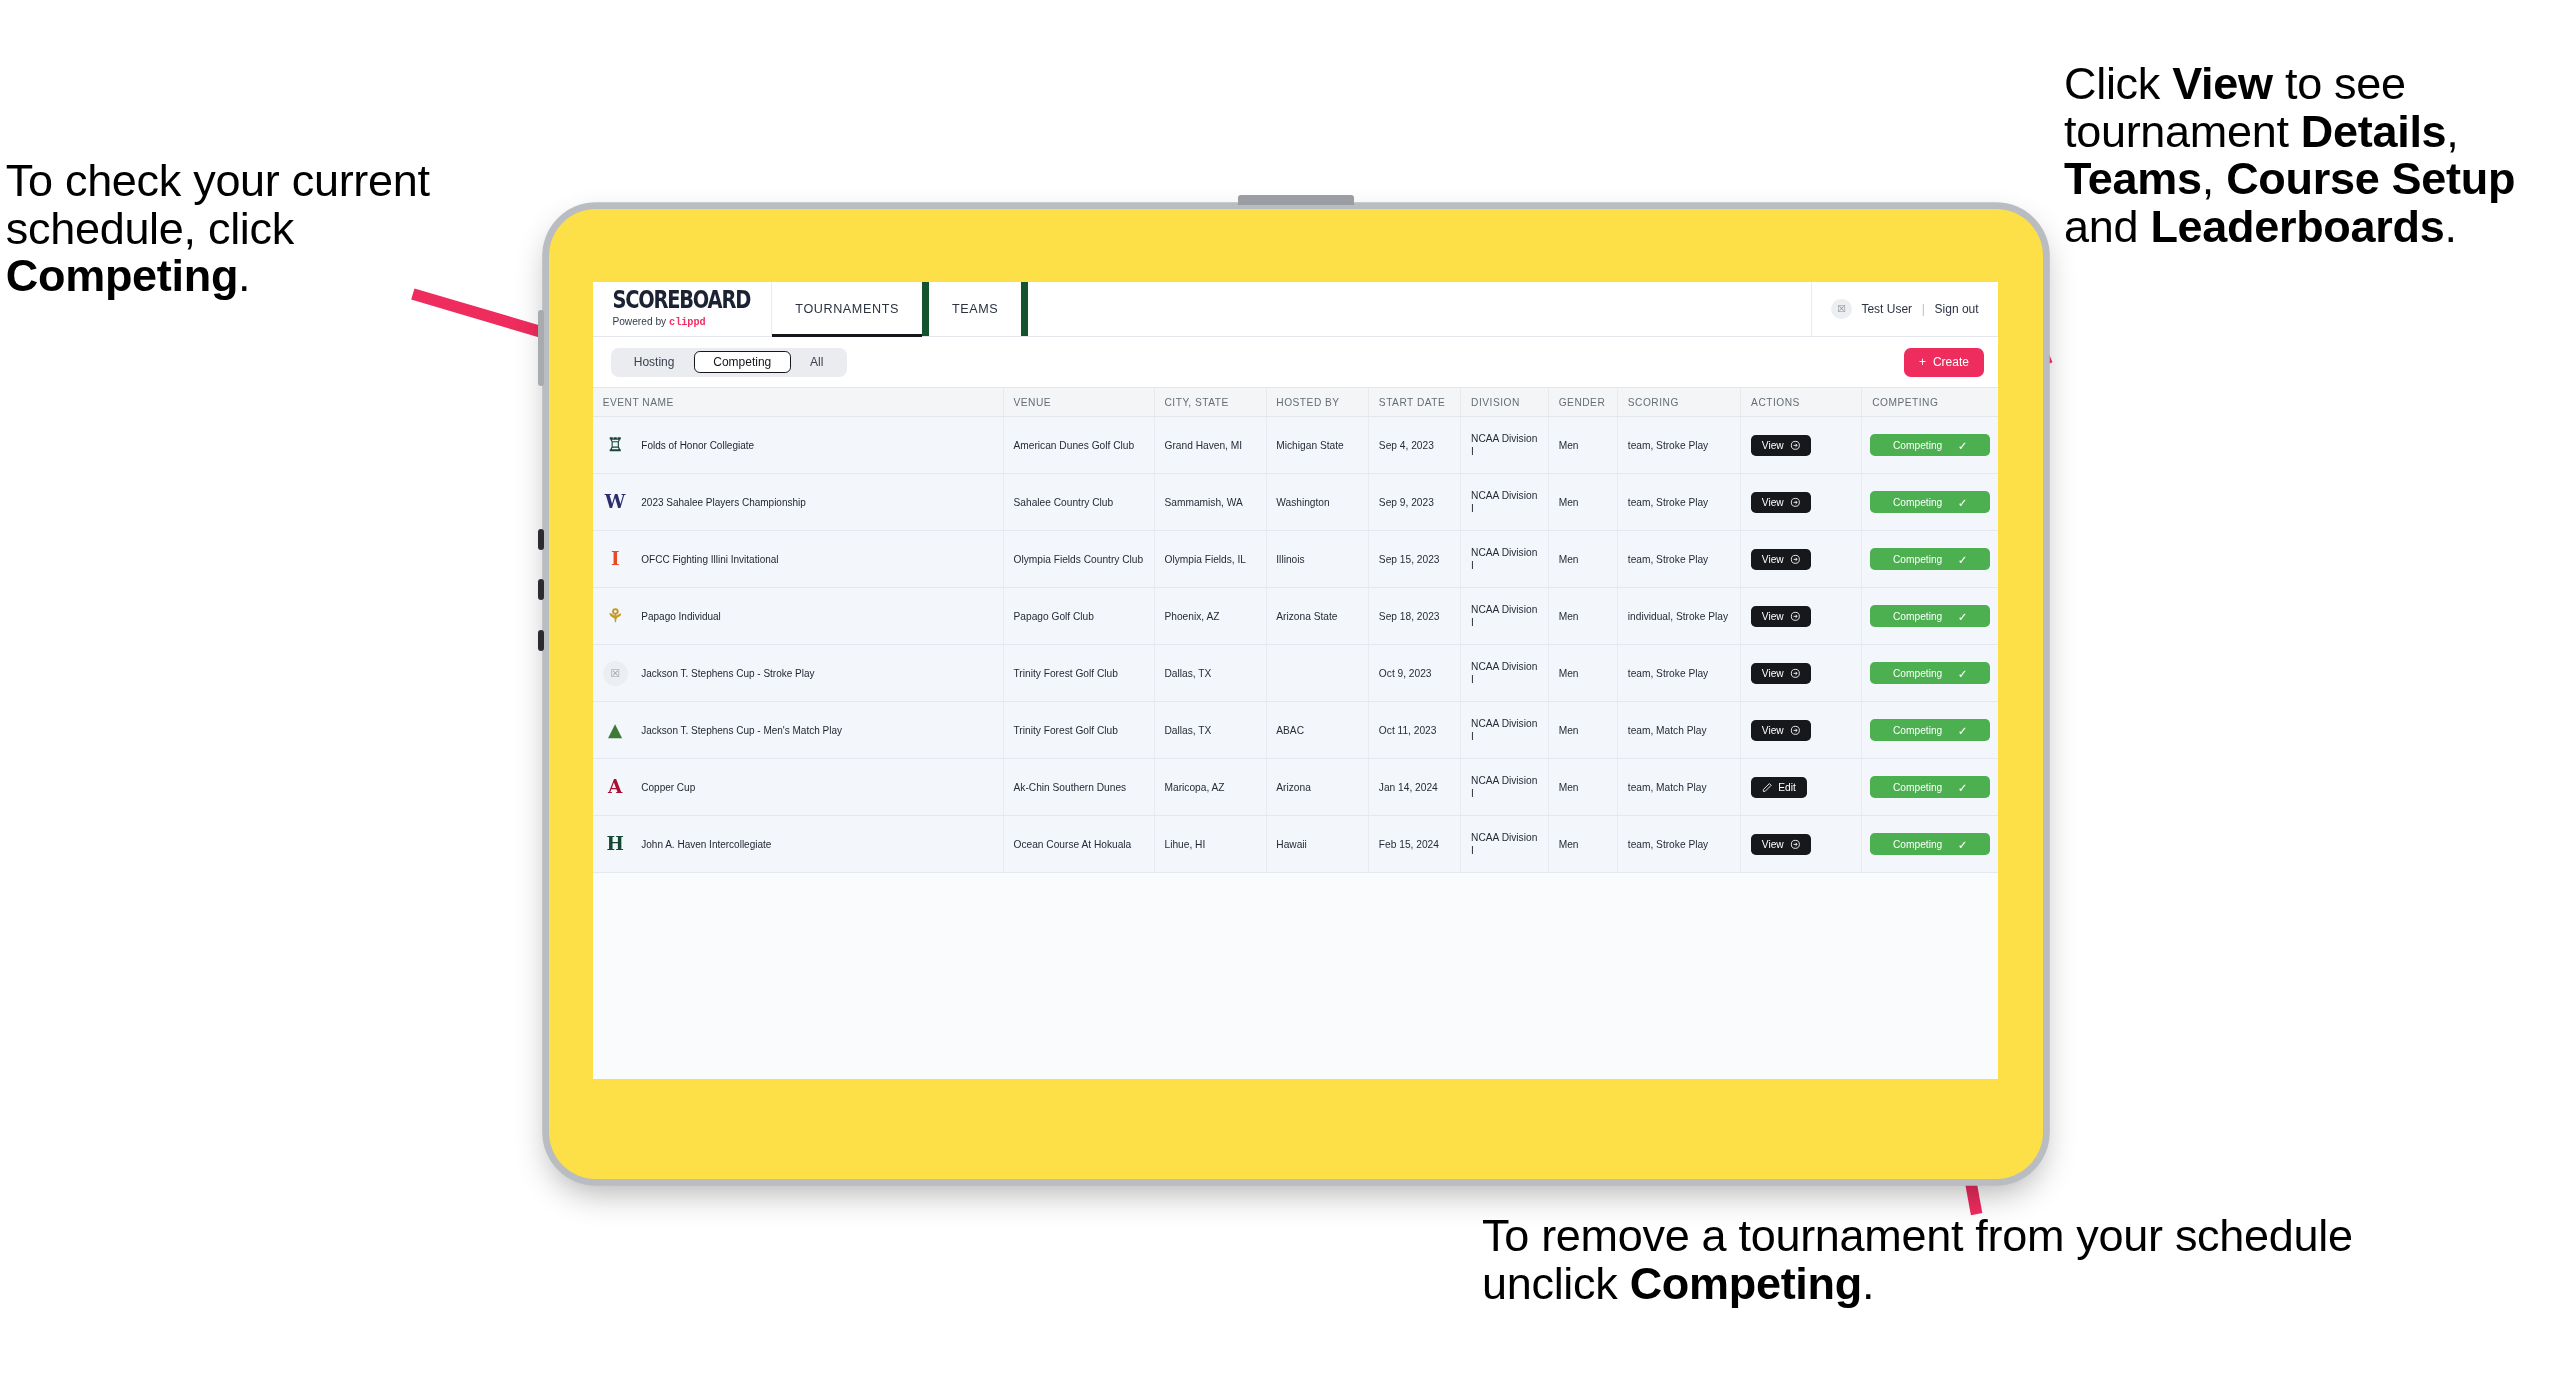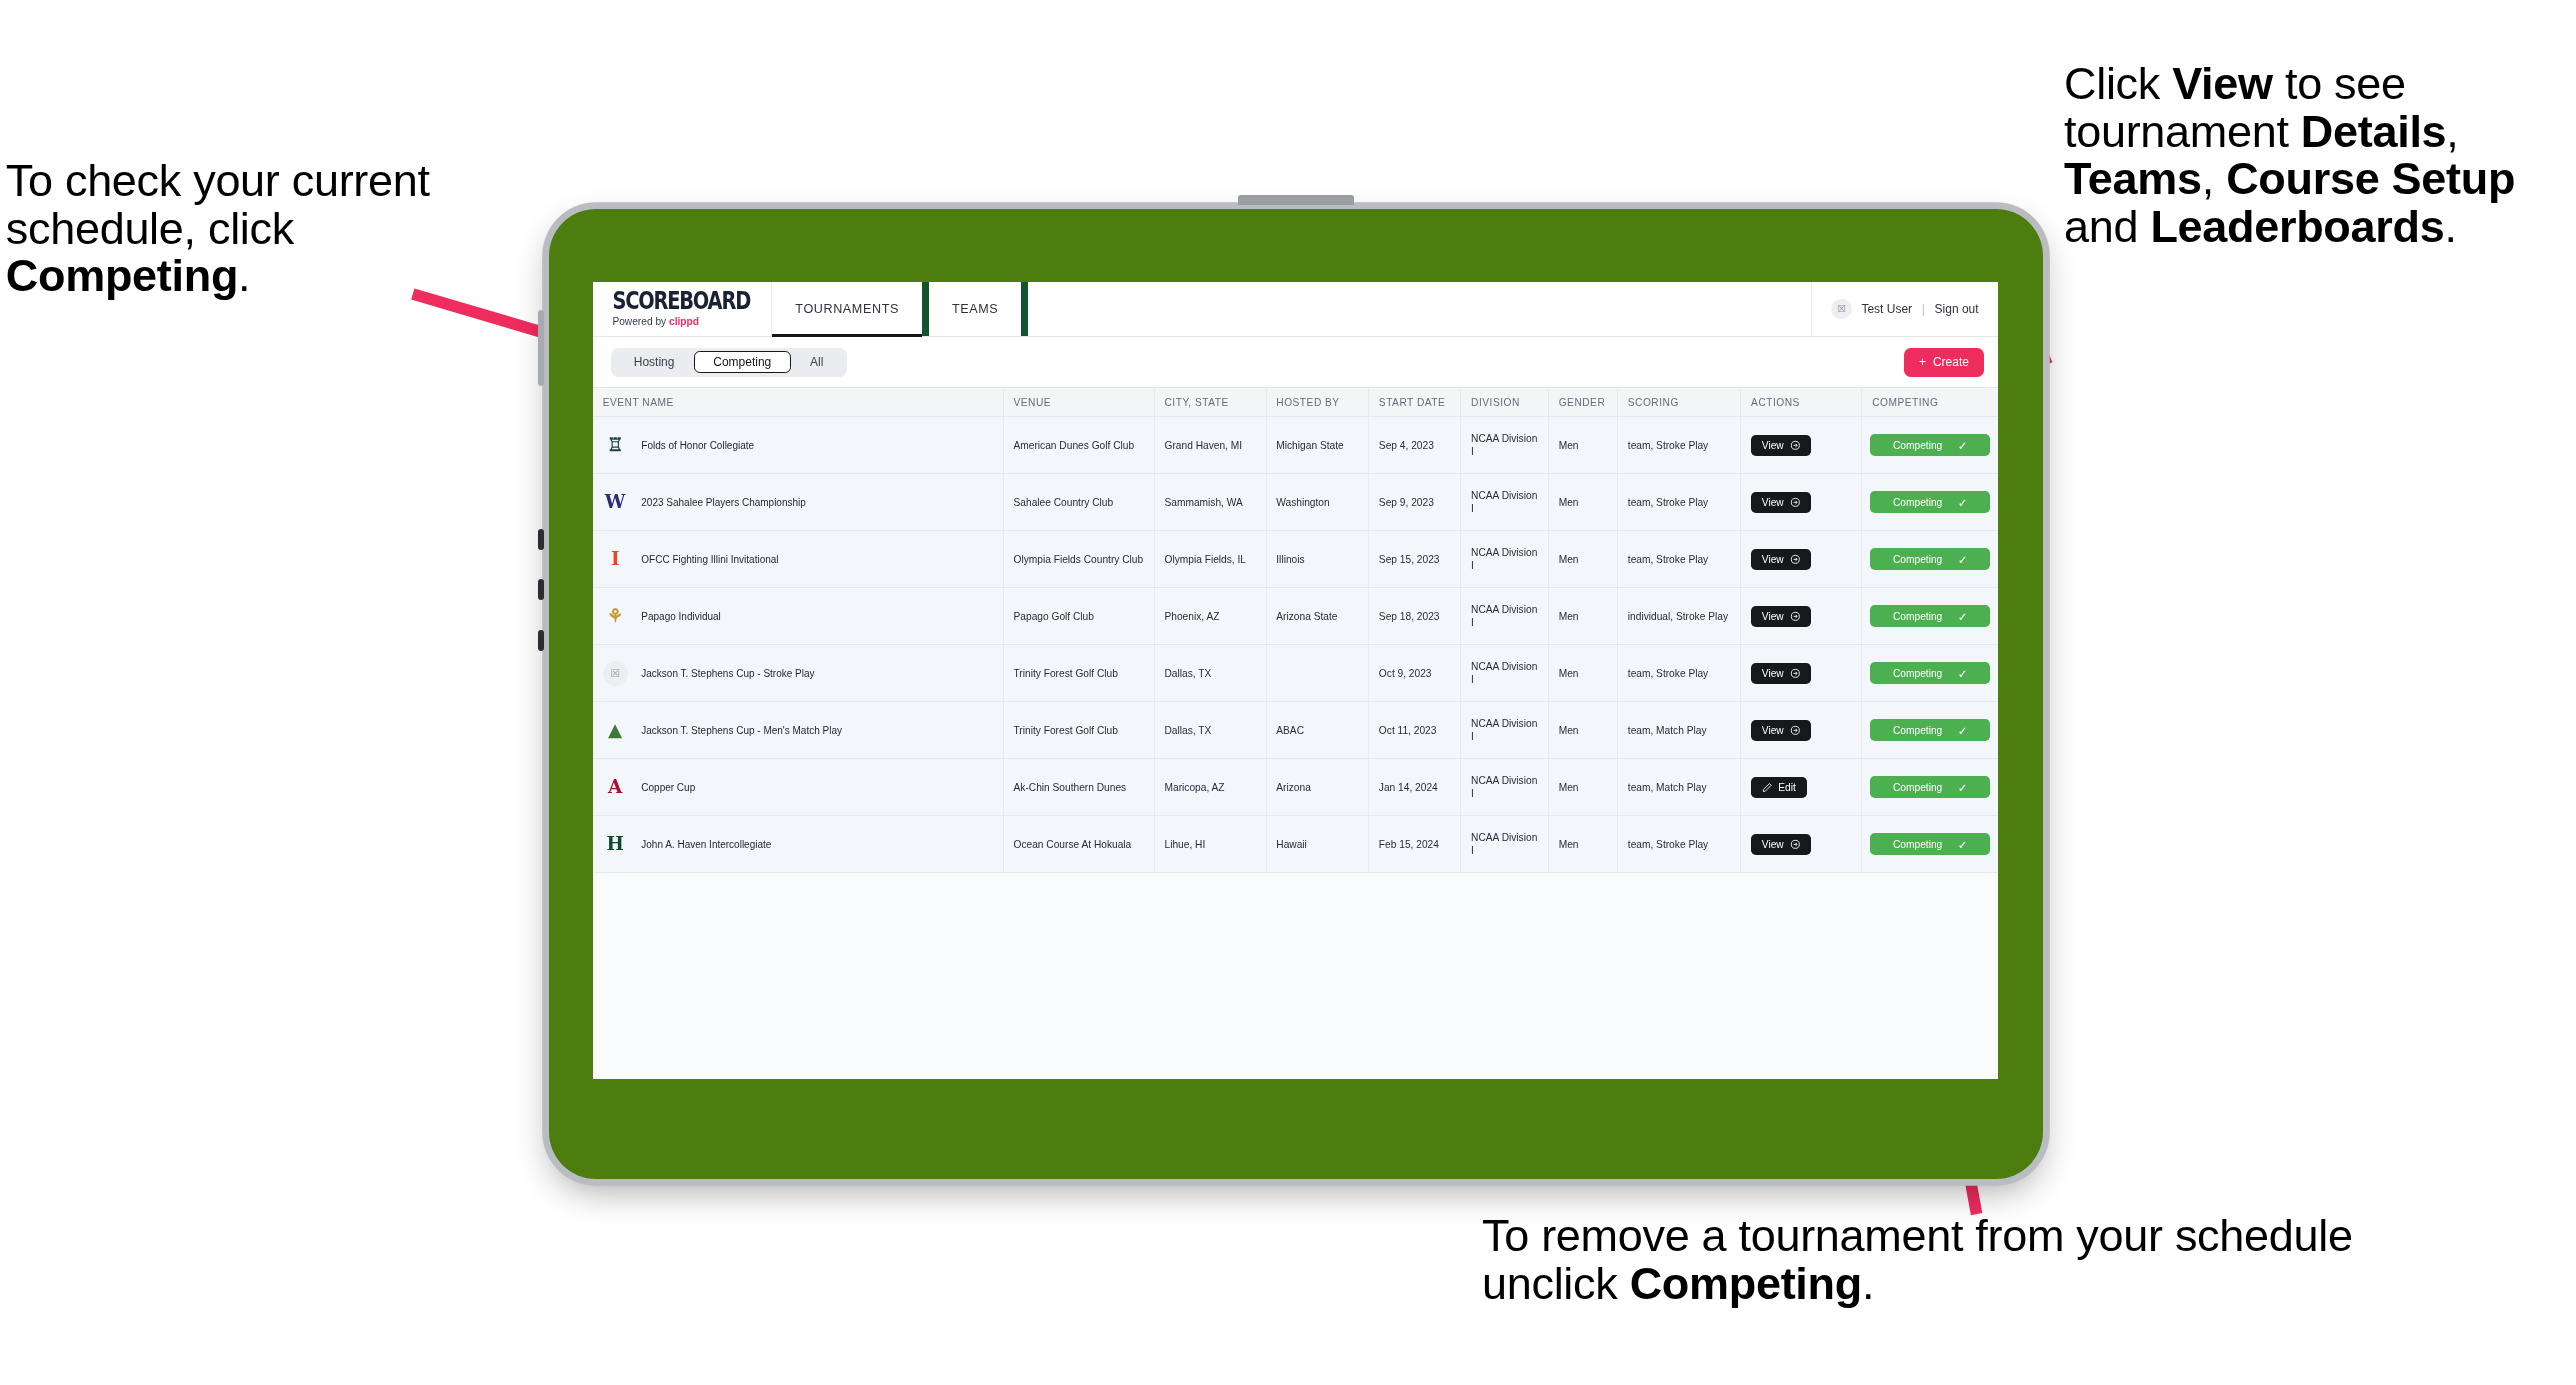--- a/index.html
+++ b/index.html
@@ -26,21 +26,21 @@
   #callout-bottom{left:1482px;top:1212px;width:970px;}
 
   
   .arrow-svg{position:absolute;pointer-events:none;}
 
   
   #tablet{
     position:absolute;
     left:549px;top:209px;
     width:1494px;height:970px;
-    background:#4d7c0f;
+    background:#fde047;
     border-radius:47px;
     box-shadow:0 0 0 6.8px #b9bcc0, 0 13.6px 33px rgba(0,0,0,.30);
   }
   #tablet::before{ 
     content:"";
     position:absolute;left:50%;transform:translateX(-50%);
     top:-13.6px;width:116px;height:9.7px;
     background:#9a9da2;border-radius:2.9px 2.9px 0 0;
   }
   .side-btn{
@@ -75,21 +75,21 @@
   }
   .brand-name{
     font-family:"DejaVu Sans", sans-serif;
     font-weight:700;font-size:19.4px;letter-spacing:-1.2px;
     color:#1b2233;line-height:1;
     transform:scaleY(1.25);transform-origin:left center;
   }
   .brand-sub{
     font-size:10.2px;color:#333c4d;margin-top:6.8px;line-height:1;
   }
-  .brand-sub .pink{color:#ef2e63;font-weight:700;}
+  .brand-sub .pink{color:#ef2e63;font-weight:700;font-family:Liberation Mono, monospace;}
 
   .navtab{
     display:flex;align-items:center;
     padding:0 23px;
     font-size:12.6px;letter-spacing:0.6px;
     color:#2b3240;
     border-right:7px solid #14532d;
     cursor:pointer;
     position:relative;
   }

